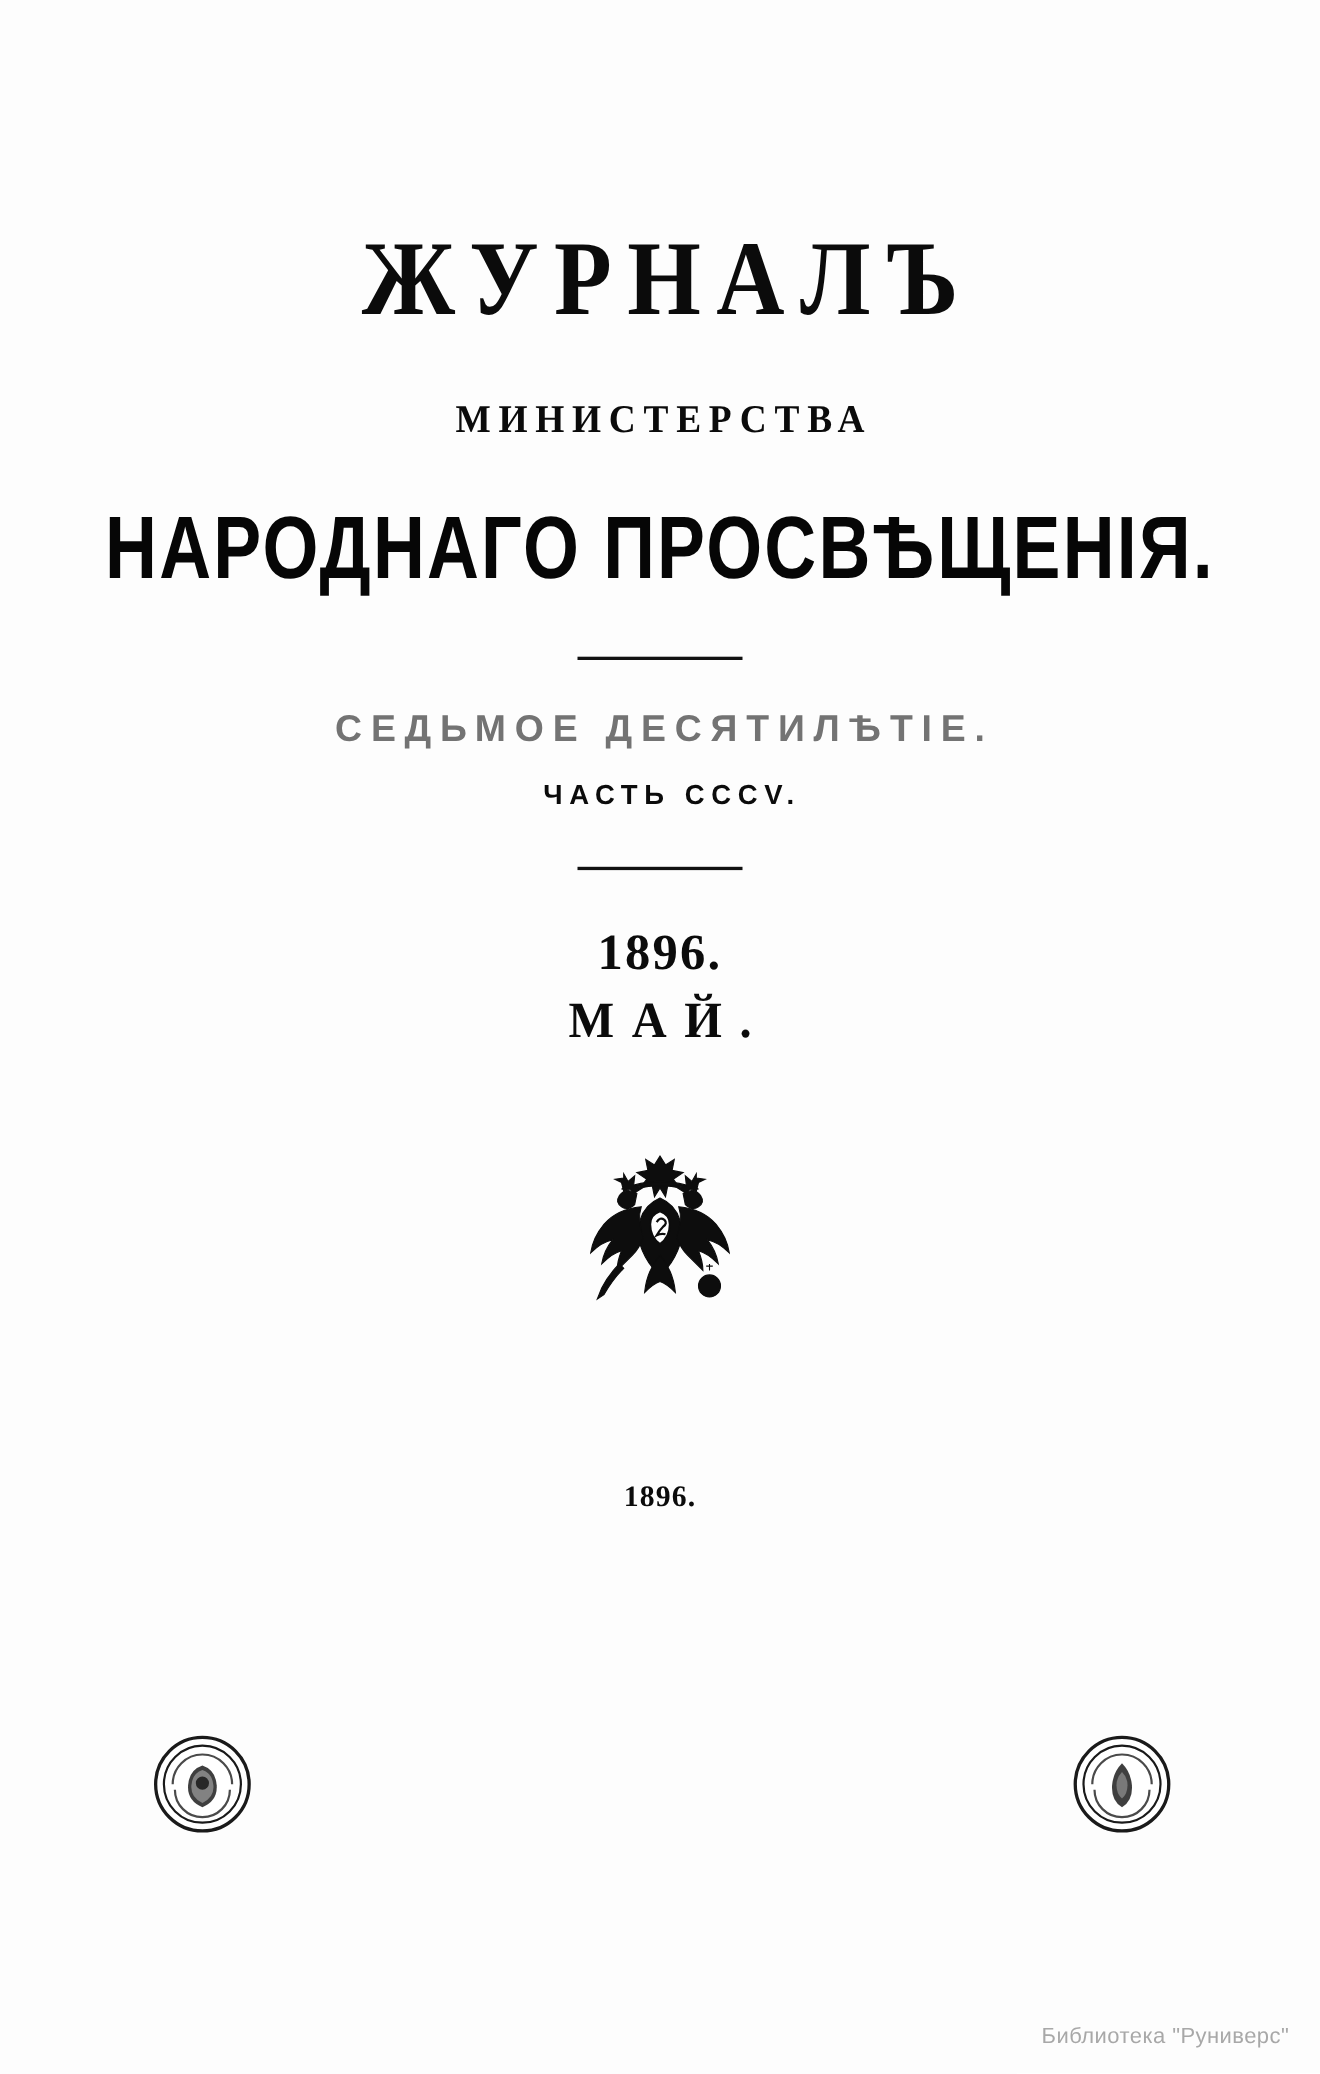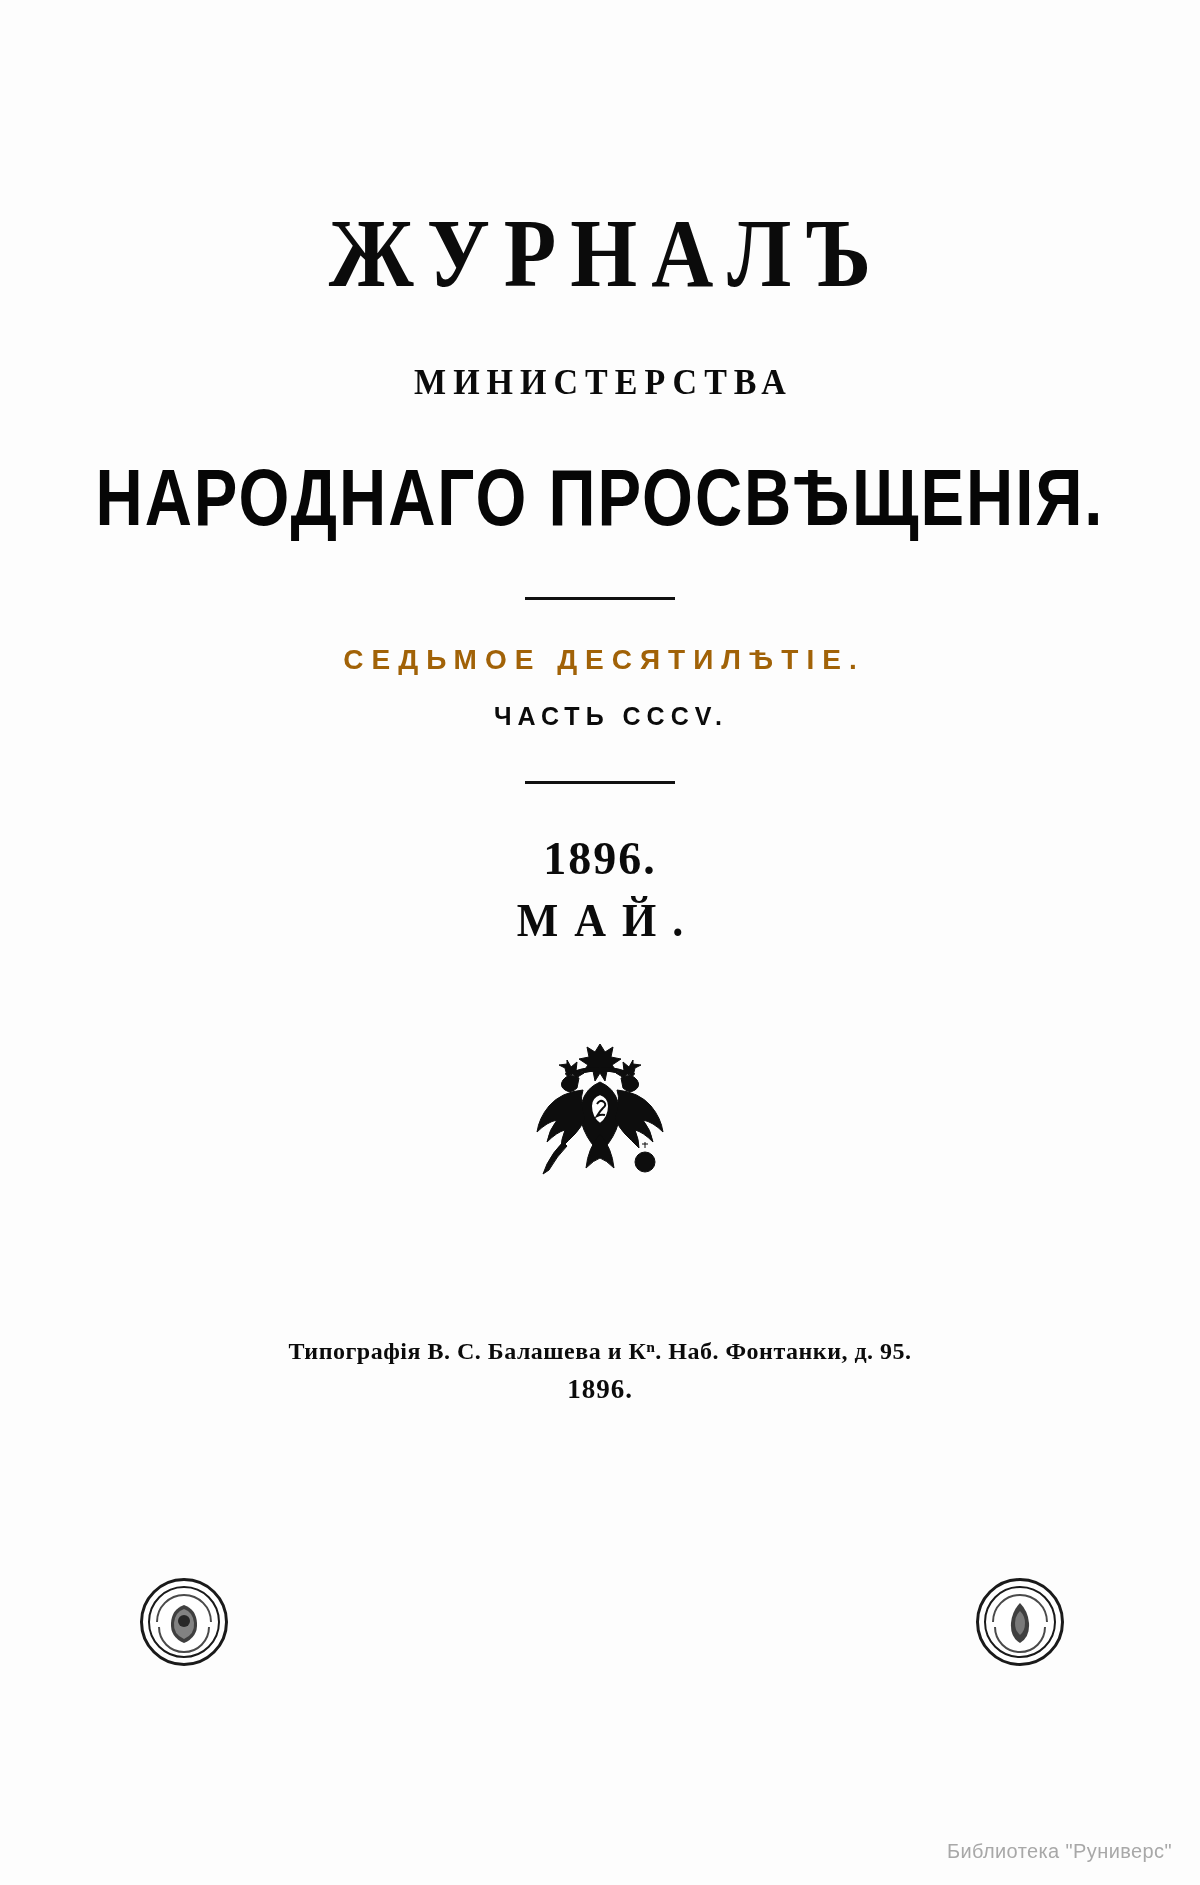--- a/index.html
+++ b/index.html
@@ -75,24 +75,24 @@
     margin: 0 auto;
   }
   .rule-1 { margin-top: 74px; }
   .rule-2 { margin-top: 50px; }
 
   
   .decade {
     margin-top: 44px;
     font-family: "Liberation Sans", sans-serif;
     font-weight: bold;
-    font-size: 28px;
+    font-size: 34px;
     letter-spacing: 8px;
     text-indent: 8px;
-    color: #a16207;
+    color: #737373;
   }
   .part {
     margin-top: 26px;
     font-family: "Liberation Sans", sans-serif;
     font-weight: bold;
     font-size: 25px;
     letter-spacing: 6px;
     text-indent: 6px;
     color: #0b0b0b;
     padding-left: 16px;
@@ -241,21 +241,20 @@
             <path d="M95 96 q-12 14 -14 34 q8 -8 14 -10 q6 2 14 10 q-2 -20 -14 -34z"></path>
 
             <path d="M95 56 q-9 3 -9 12 q0 12 9 18 q9 -6 9 -18 q0 -9 -9 -12z" fill="#ffffff" stroke="#0d0d0d" stroke-width="2"></path>
             <path d="M92 66 q3 -5 7 -2 q3 3 -1 6 q-3 3 -6 8 q4 -2 8 -1" fill="none" stroke="#0d0d0d" stroke-width="2"></path>
           </g>
         </svg>
       </span>
     </div>
 
     <div class="imprint">
-      <div class="imprint-printer">Типографія В. С. Балашева и Кⁿ. Наб. Фонтанки, д. 95.</div>
       <div class="imprint-year">1896.</div>
     </div>
 
   </div>
 
   <div class="stamp stamp-left">
     <div class="stamp-inner"></div>
     <svg width="82" height="82" viewBox="0 0 82 82" aria-hidden="true" style="position:absolute;inset:0;">
       <g fill="#1d1d1d">
         <path d="M41 24 q-12 4 -13 18 q-1 14 13 20 q14 -6 13 -20 q-1 -14 -13 -18z" opacity="0.85"></path>

